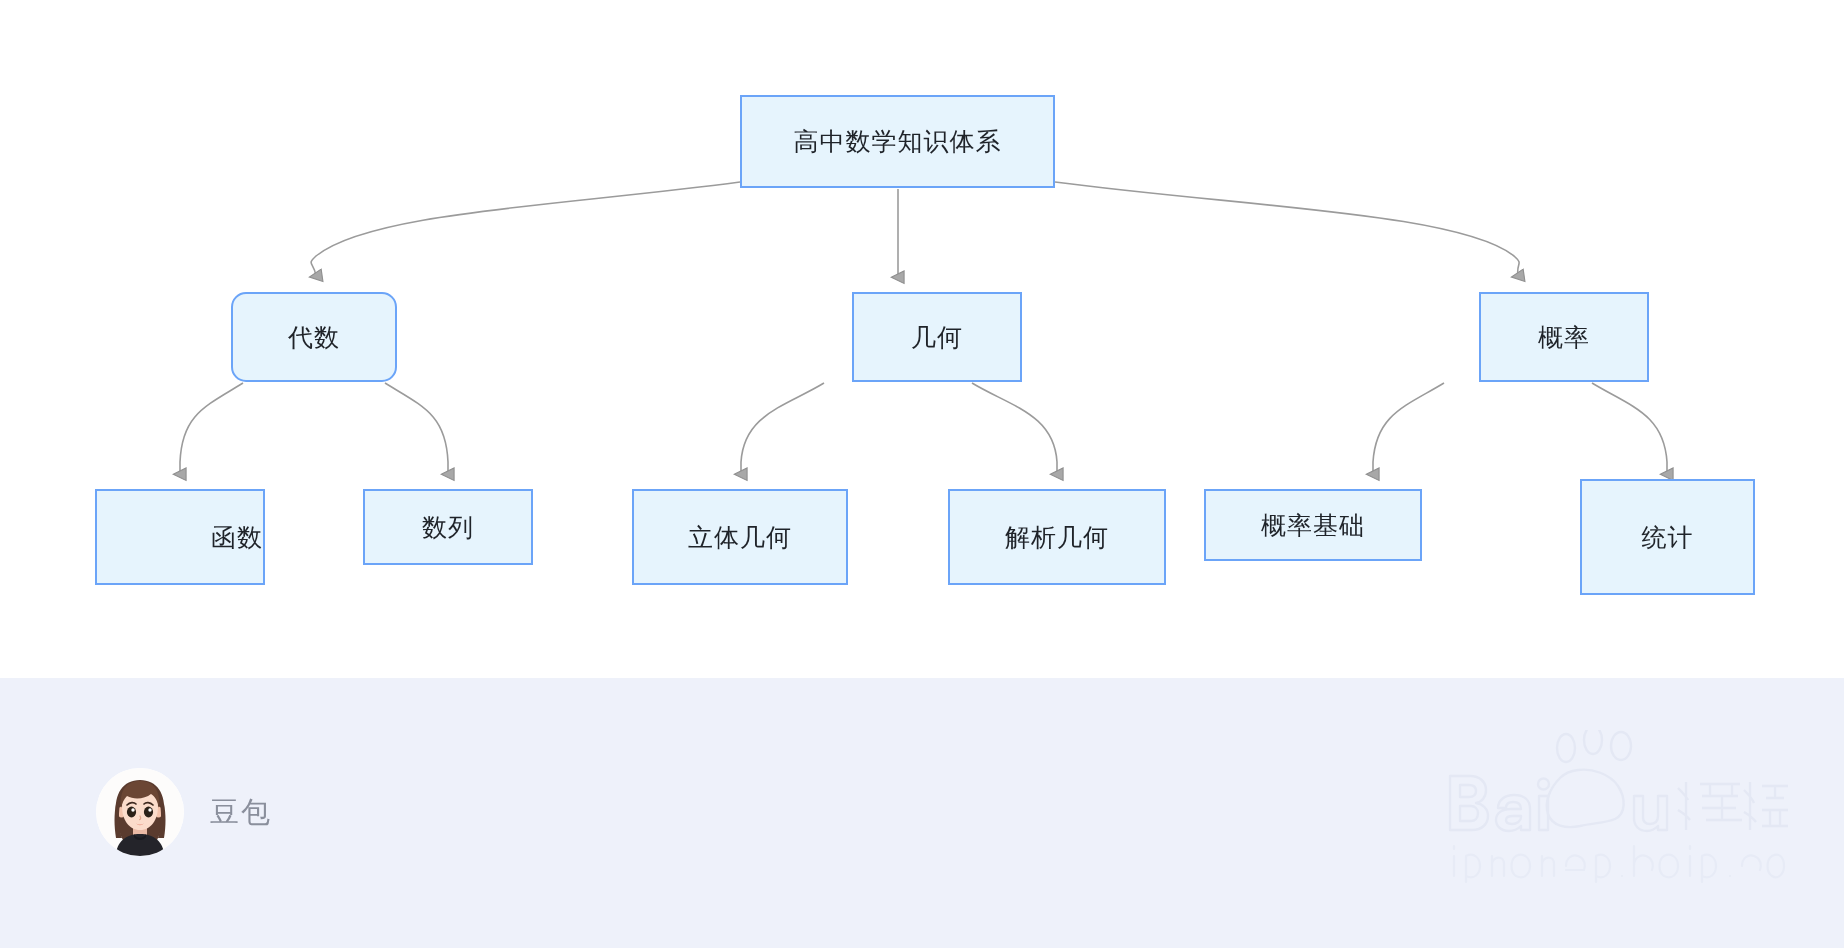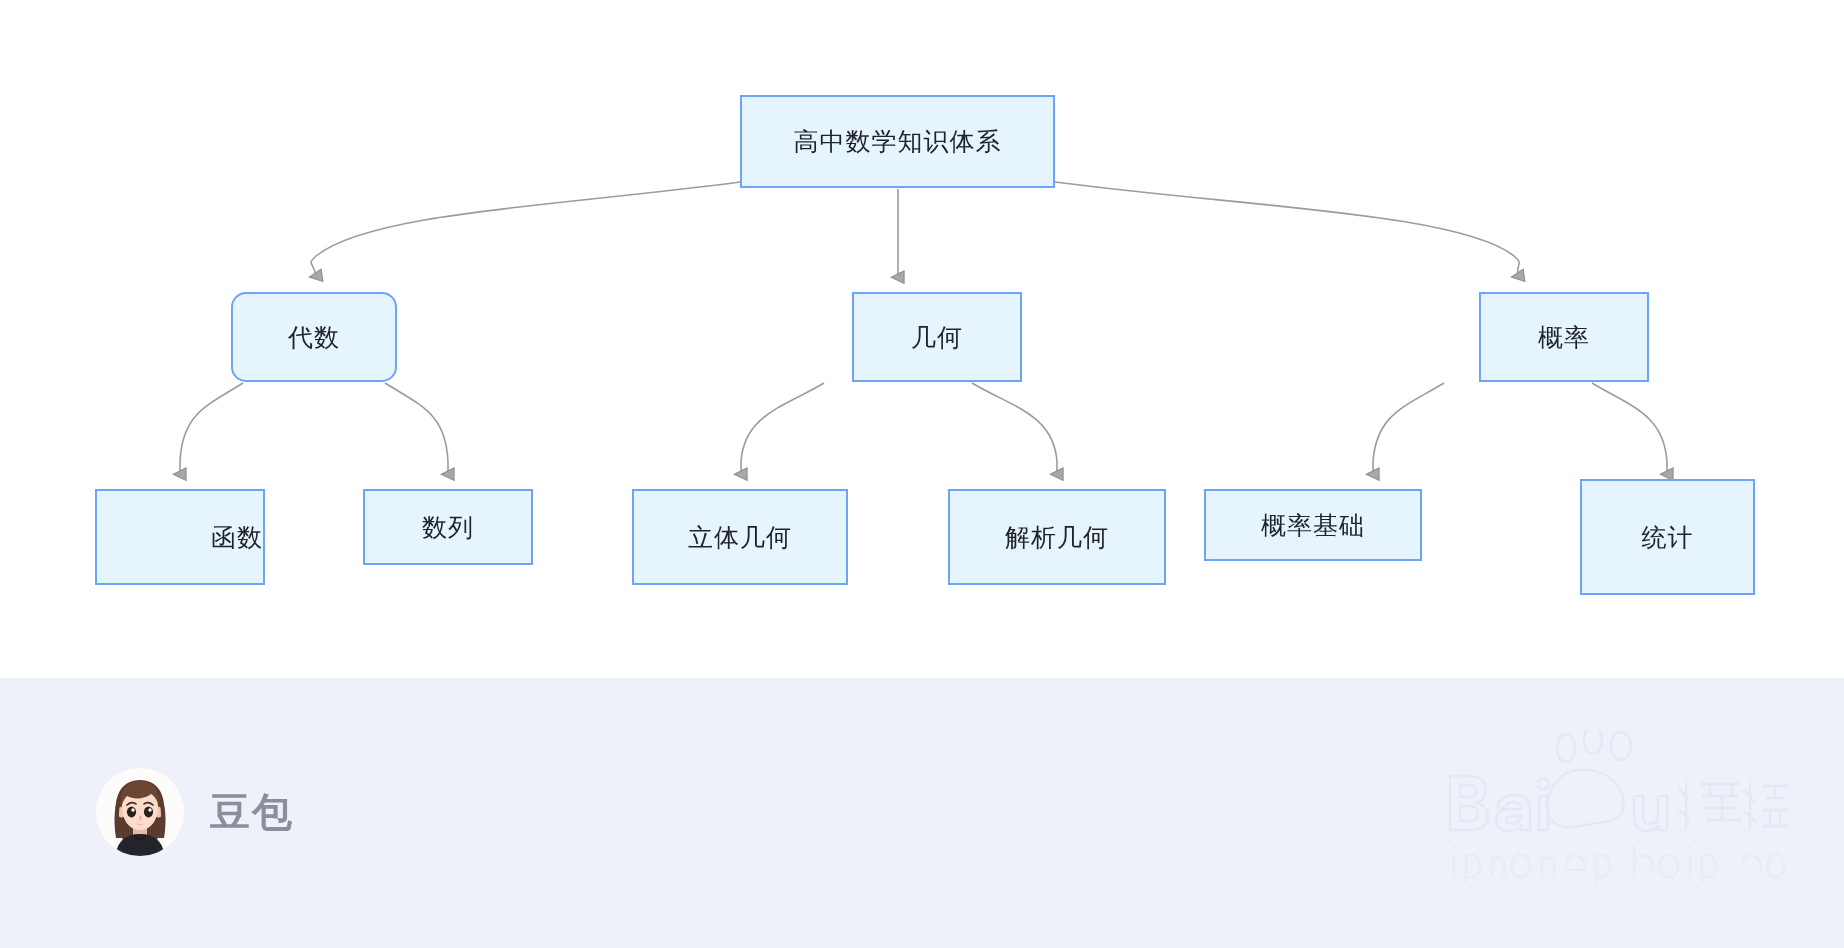--- a/index.html
+++ b/index.html
@@ -80,22 +80,22 @@
     width: 88px;
     height: 88px;
     border-radius: 50%;
     background: #ffffff;
     overflow: hidden;
     position: relative;
     flex: none;
   }
   .avatar svg { display: block; }
   .author-name {
-    font-size: 40px;
-    font-weight: bold;
+    font-size: 29px;
+    font-weight: normal;
     color: #8a8f9c;
     letter-spacing: 2px;
     line-height: 1;
   }
 
   
   .watermark {
     position: absolute;
     right: 54px;
     top: 52px;

